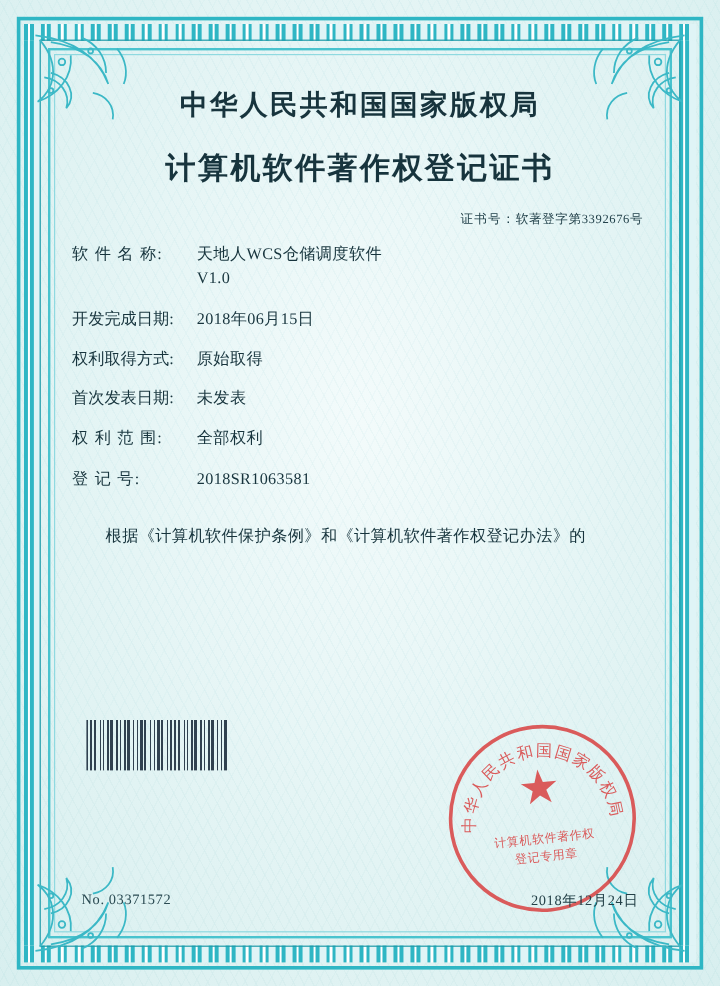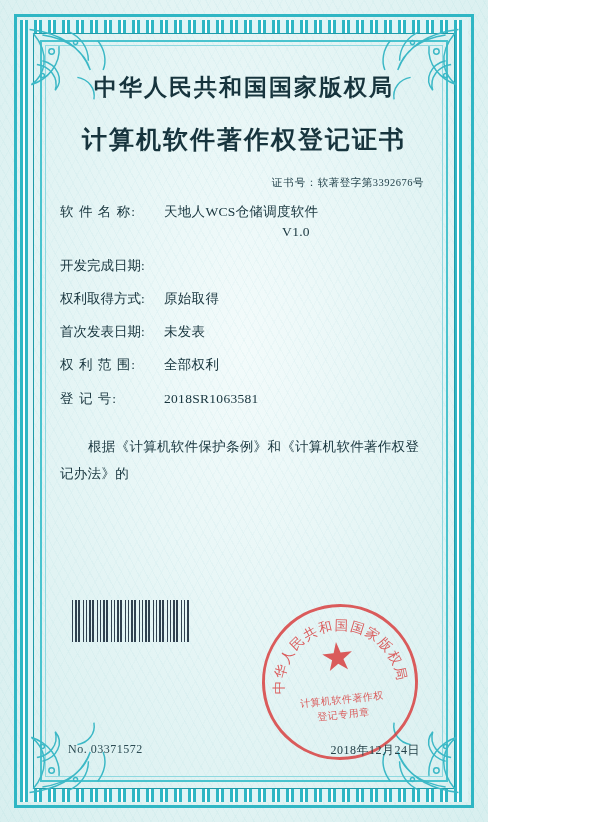--- a/index.html
+++ b/index.html
@@ -10,21 +10,21 @@
   body {
     width: 600px;
     height: 822px;
     font-family: "Liberation Serif", "DejaVu Serif", serif;
     overflow: hidden;
   }
 
   
   .cert-page {
     position: relative;
-    width: 488px;
+    width: 600px;
     height: 822px;
     background: #fde047;
     box-sizing: border-box;
     overflow: hidden;
   }
   .cert-bg {
     position: absolute;
     inset: 0;
     background:
       radial-gradient(ellipse at 50% 42%, #f3fbfb 0%, #e3f4f4 55%, #d8efef 100%);
@@ -134,21 +134,21 @@
     flex: 0 0 104px;
     letter-spacing: 1px;
     white-space: nowrap;
   }
   .field-label.wide { letter-spacing: 0px; }
   .field-value {
     flex: 1 1 auto;
     letter-spacing: .3px;
     word-break: break-all;
   }
-  .field-value .line2 { display: block; text-align: center; }
+  .field-value .line2 { display: block; }
 
   .statement {
     margin-top: 24px;
     font-size: 13.5px;
     color: #17343d;
     line-height: 2.0;
     letter-spacing: .3px;
   }
   .statement p { margin: 0; }
   .statement .indent { text-indent: 28px; }
@@ -297,20 +297,21 @@
         <div class="field-label">软 件 名 称:</div>
         <div class="field-value">
           <span>天地人WCS仓储调度软件</span>
           <span class="line2">V1.0</span>
         </div>
       </div>
 
 
       <div class="field-row">
         <div class="field-label wide">开发完成日期:</div>
+        <div class="field-value">2018年06月15日</div>
       </div>
 
       <div class="field-row">
         <div class="field-label wide">权利取得方式:</div>
         <div class="field-value">原始取得</div>
       </div>
 
       <div class="field-row">
         <div class="field-label wide">首次发表日期:</div>
         <div class="field-value">未发表</div>

